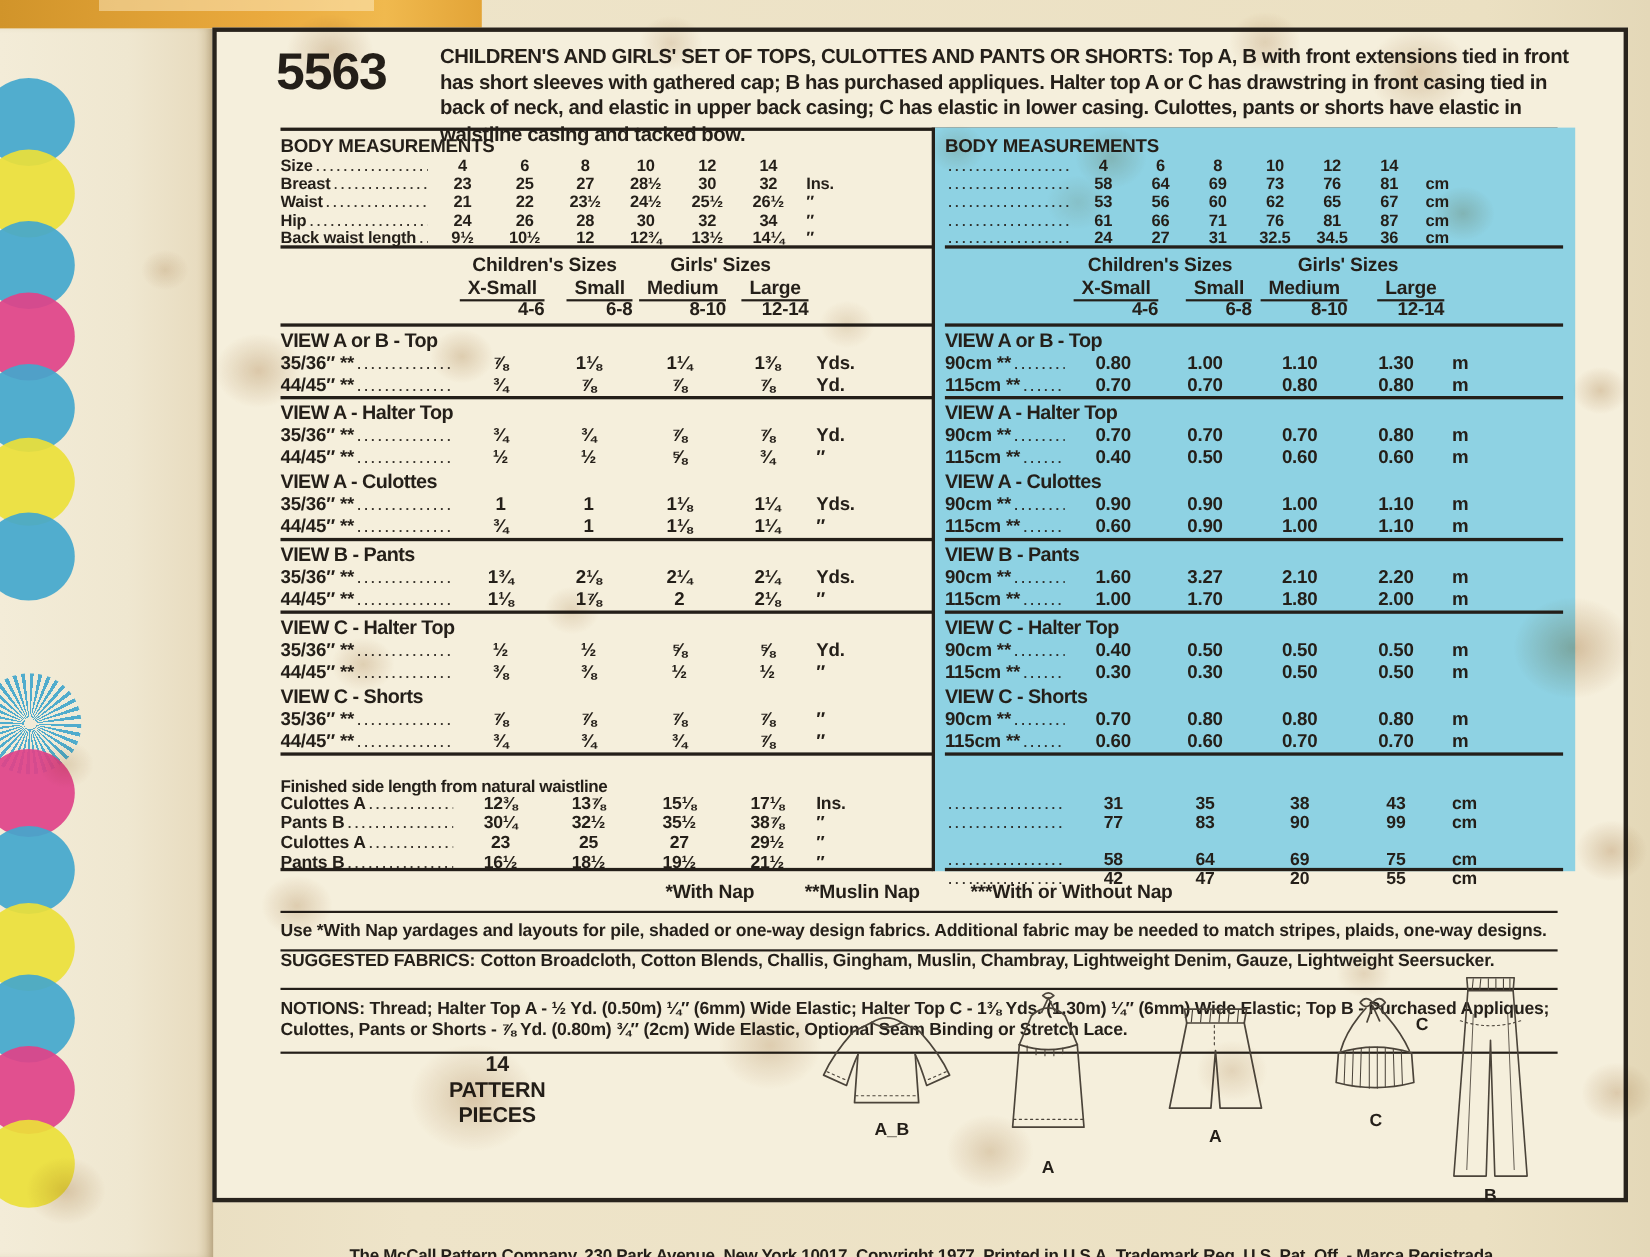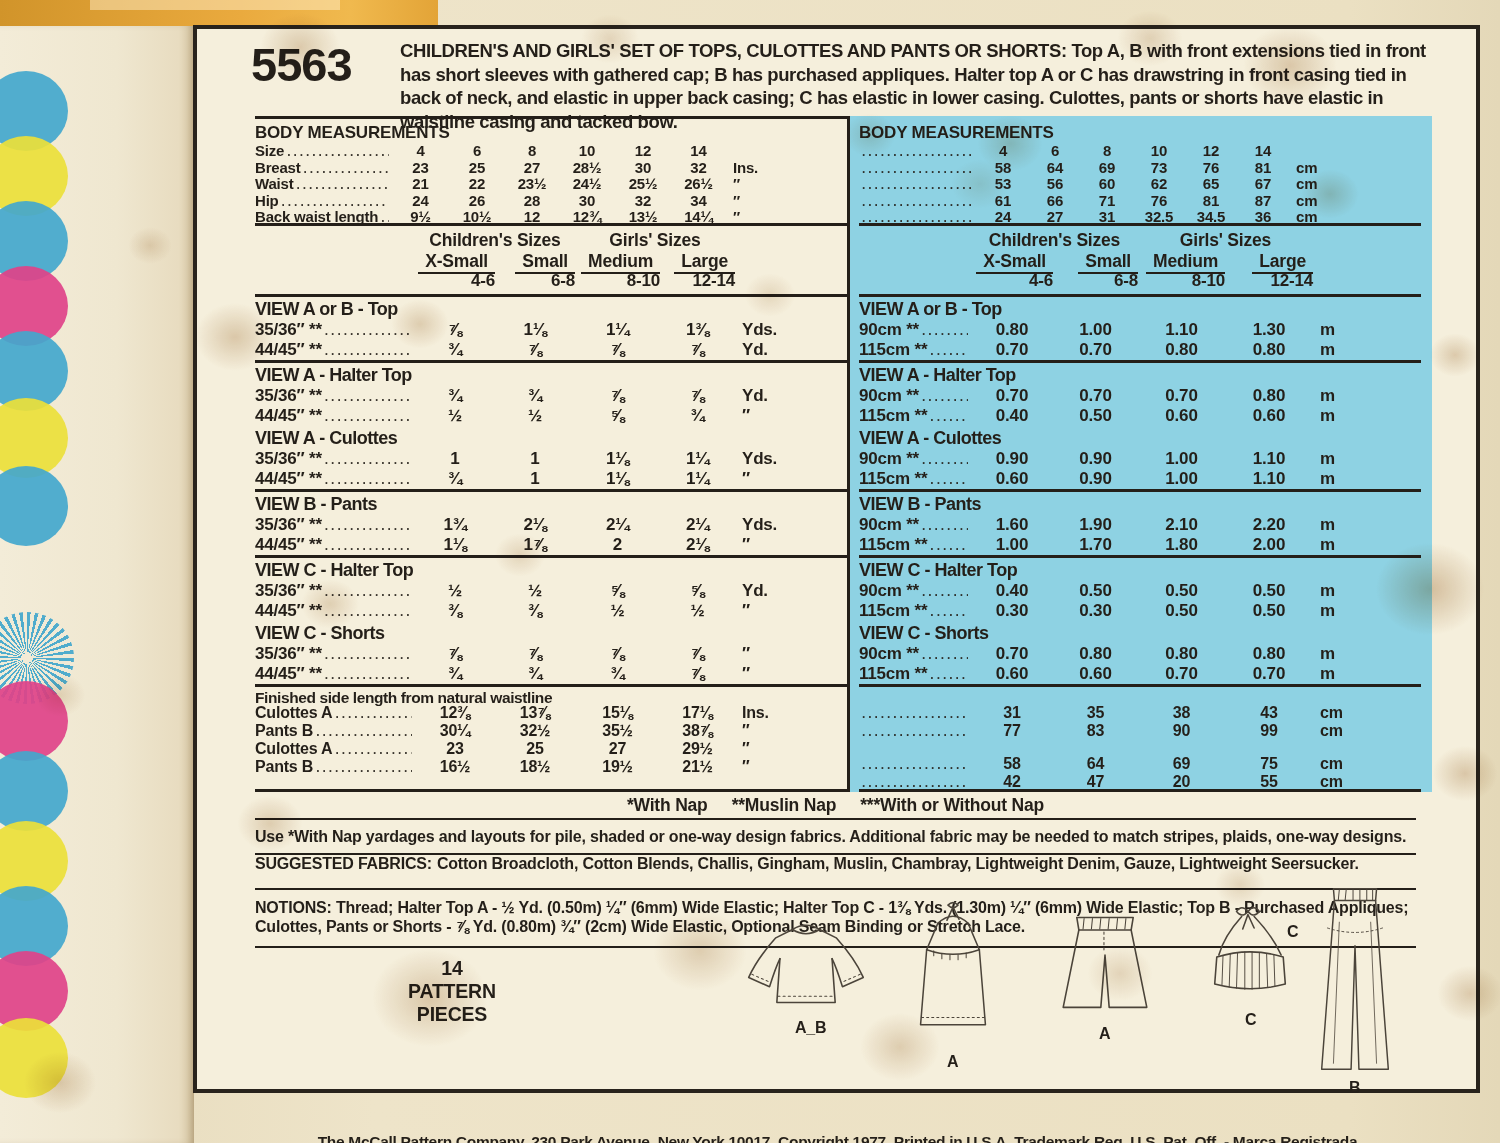--- a/index.html
+++ b/index.html
@@ -43,30 +43,30 @@
   .size-name span{display:inline-block;border-bottom:2.5px solid var(--ink);padding:0 7px;font-size:17.5px}
   .sec-title{font-size:18px;height:23px;letter-spacing:-0.5px;padding-top:2px}
   .sec.ruled{border-bottom:3px solid var(--ink)}
   .mrow{display:grid;align-items:baseline;height:20px;font-size:17px}
   .row6{grid-template-columns:137px 57px 56px 54px 56px 56px 55px auto;height:16.5px;font-size:15px}
   .row6m{grid-template-columns:118px 52px 52px 52px 52px 52px 52px auto;height:16.5px;font-size:15px}
   .row4i{grid-template-columns:160px 80px 80px 85px 75px auto}
   .row4m{grid-template-columns:112px 82px 85px 87px 88px auto}
   .fin .mrow,.mrow.fin{height:18px;font-size:16px}
   .fin-sub{font-size:15.5px;height:15px;letter-spacing:-0.4px}
-  .blk-fin{height:105px;border-bottom:3px solid var(--ink);padding-top:2px}
+  .blk-fin{height:105px;border-bottom:3px solid var(--ink);padding-top:20px}
   .lab{display:flex;overflow:hidden;align-items:baseline}
   .lbl{white-space:nowrap}
   .dots{flex:1;overflow:hidden;white-space:nowrap;margin:0 3px;font-size:12px;opacity:.9}
   .dots::after{content:". . . . . . . . . . . . . . . . . . . . . . . . . . . . . . . . . . ."}
   .val{text-align:center}
   .unit{padding-left:7px}
   .wides{position:absolute;left:58px;right:60px;top:763px}
   .wide{border-bottom:2.5px solid var(--ink)}
-  .nap-row{height:28px;display:flex;justify-content:center;gap:24px;align-items:center;font-size:17.5px}
+  .nap-row{height:38px;display:flex;justify-content:center;gap:46px;align-items:center;font-size:17.5px}
   .note{height:35px;font-size:16px;display:flex;align-items:center}
   .fabrics{height:35px;font-size:16px;display:flex;align-items:flex-start;gap:5px}
   .notions{height:58px;font-size:16px;line-height:19px;padding-top:8px}
   .lab2{white-space:nowrap}
   .pieces{position:absolute;left:180px;top:928px;width:150px;text-align:center;font-size:19.5px;line-height:23px}
   .sketch{position:absolute}
   .sketch svg{display:block}
   .sk-label{position:absolute;font-size:16px}
   .footer{position:absolute;left:195px;top:1133px;width:1285px;text-align:center;font-size:15.5px;letter-spacing:-0.3px}
   .stain{position:absolute;border-radius:50%;pointer-events:none;mix-blend-mode:multiply}
@@ -568,21 +568,21 @@
             </div>
           </section>
           <section class="sec ruled">
             <div class="sec-title">VIEW B - Pants</div>
             <div class="mrow row4m">
               <div class="lab">
                 <span class="lbl">90cm **</span>
                 <span class="dots"></span>
               </div>
               <div class="val">1.60</div>
-              <div class="val">1.90</div>
+              <div class="val">3.27</div>
               <div class="val">2.10</div>
               <div class="val">2.20</div>
               <div class="unit">m</div>
             </div>
             <div class="mrow row4m">
               <div class="lab">
                 <span class="lbl">115cm **</span>
                 <span class="dots"></span>
               </div>
               <div class="val">1.00</div>

